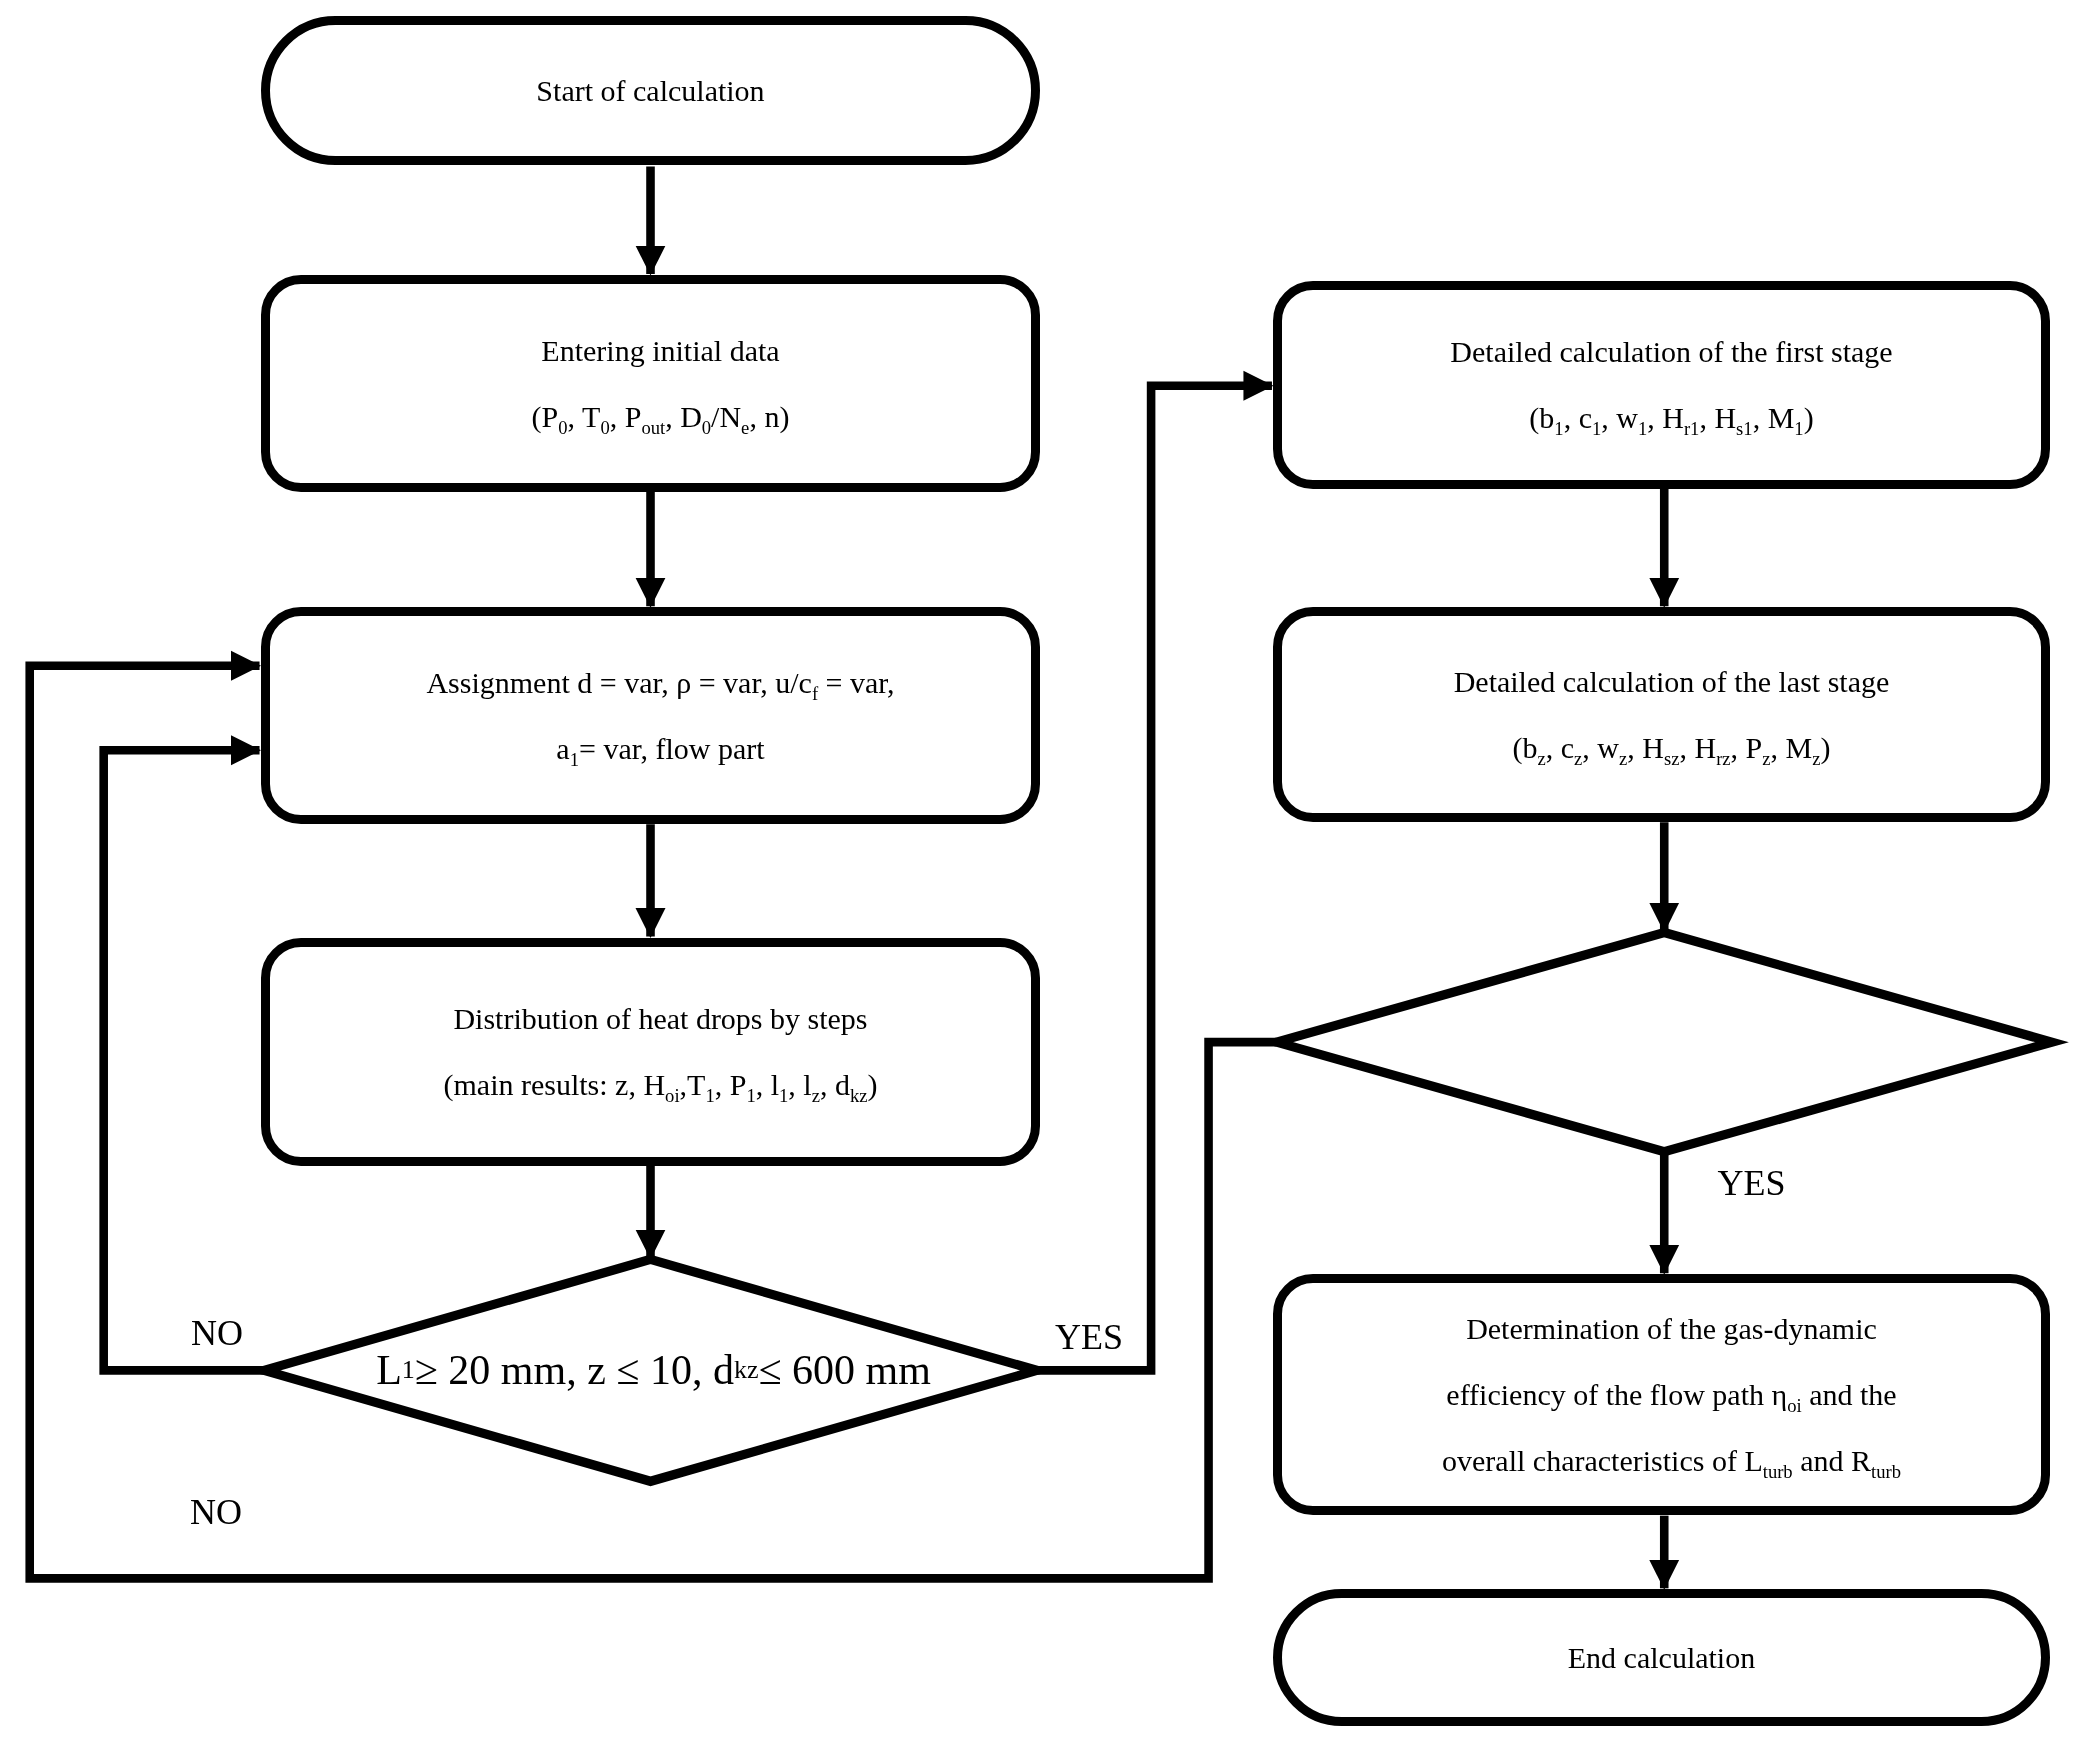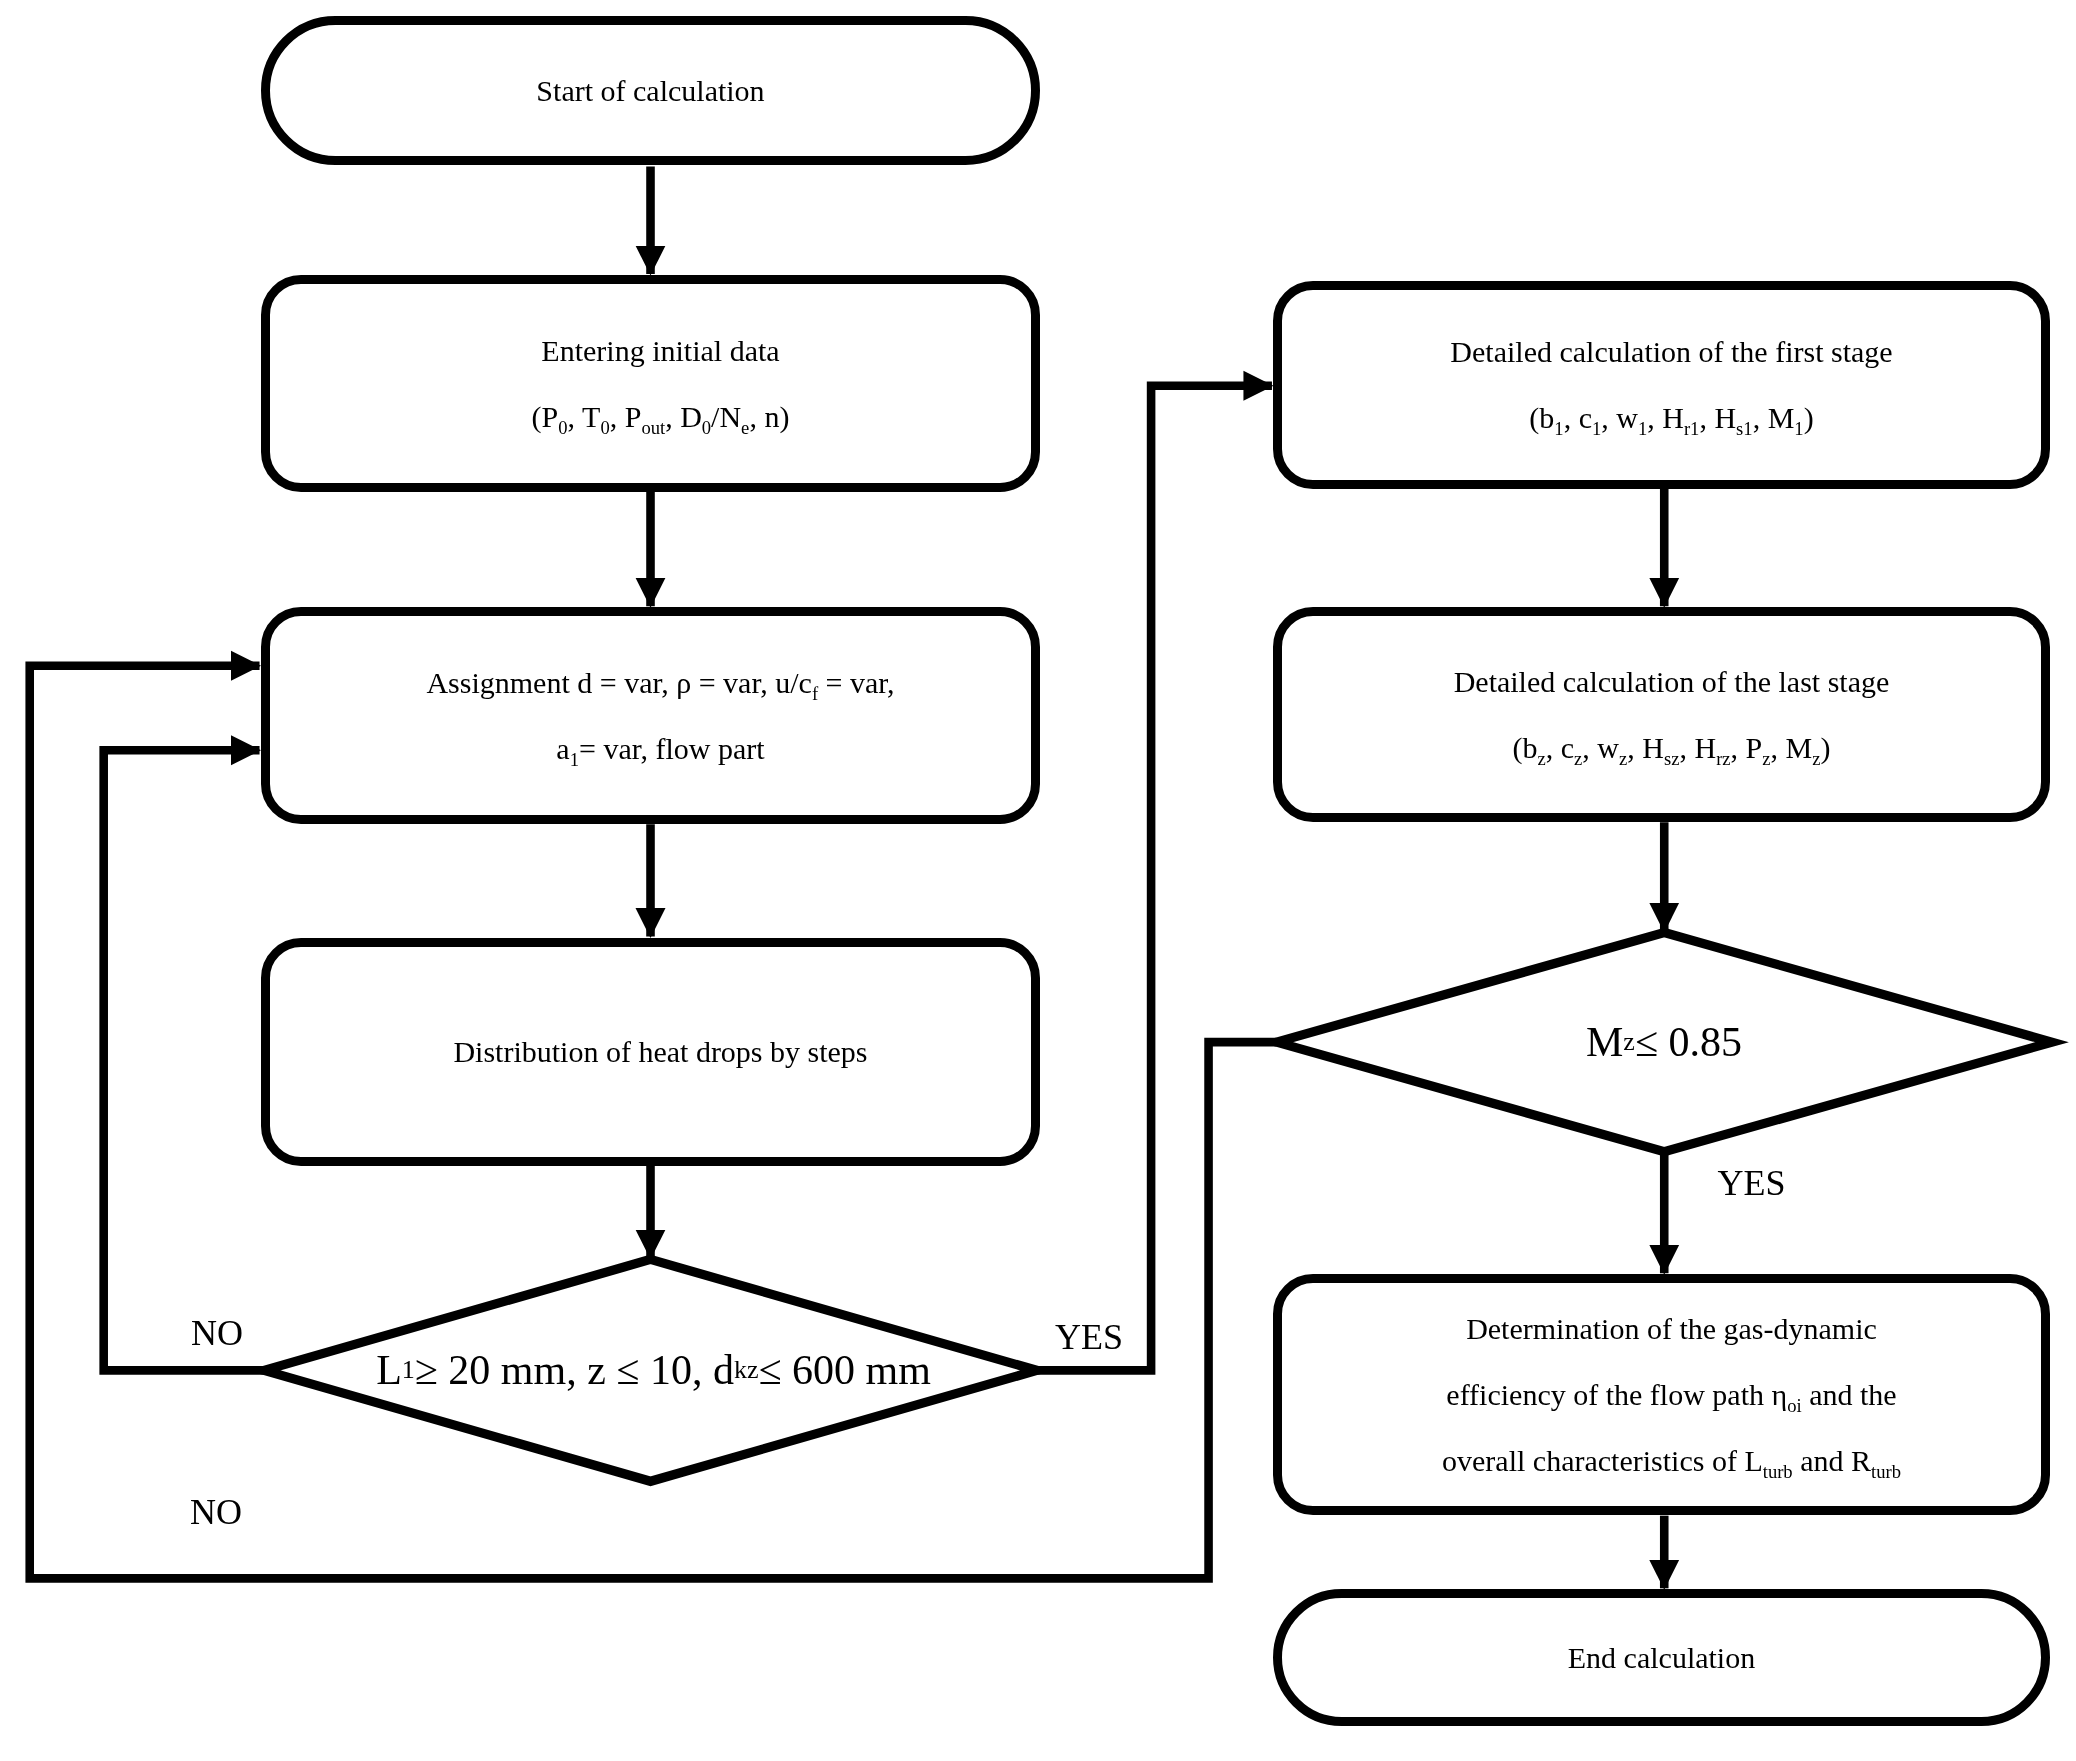--- a/index.html
+++ b/index.html
@@ -77,35 +77,35 @@
     <div>(P<sub>0</sub>, T<sub>0</sub>, P<sub>out</sub>, D<sub>0</sub>/N<sub>e</sub>, n)</div>
   </div>
 
   <div class="node rect" style="left:261px;top:607px;width:779px;height:217px;">
     <div>Assignment d = var, ρ = var, u/c<sub>f</sub> = var,</div>
     <div>a<sub>1</sub>= var, flow part</div>
   </div>
 
   <div class="node rect" style="left:261px;top:938px;width:779px;height:228px;">
     <div>Distribution of heat drops by steps</div>
+    <div>(main results: z, H<sub>oi</sub>,T<sub>1</sub>, P<sub>1</sub>, l<sub>1</sub>, l<sub>z</sub>, d<sub>kz</sub>)</div>
   </div>
 
   <div class="dlabel" style="left:287px;top:1327px;width:733px;height:86px;">L<sub>1</sub> ≥ 20 mm, z ≤ 10, d<sub>kz</sub> ≤ 600 mm</div>
 
   <div class="node rect" style="left:1273px;top:281px;width:777px;height:208px;">
     <div>Detailed calculation of the first stage</div>
     <div>(b<sub>1</sub>, c<sub>1</sub>, w<sub>1</sub>, H<sub>r1</sub>, H<sub>s1</sub>, M<sub>1</sub>)</div>
   </div>
 
   <div class="node rect" style="left:1273px;top:607px;width:777px;height:215px;">
     <div>Detailed calculation of the last stage</div>
     <div>(b<sub>z</sub>, c<sub>z</sub>, w<sub>z</sub>, H<sub>sz</sub>, H<sub>rz</sub>, P<sub>z</sub>, M<sub>z</sub>)</div>
   </div>
 
-  <div class="dlabel" style="left:1314px;top:999px;width:700px;height:86px;">M<sub>z</sub> ≤ 0.85</div>
 
   <div class="node rect" style="left:1273px;top:1274px;width:777px;height:241px;">
     <div>Determination of the gas-dynamic</div>
     <div>efficiency of the flow path η<sub>oi</sub> and the</div>
     <div>overall characteristics of L<sub>turb</sub> and R<sub>turb</sub></div>
   </div>
 
   <div class="node stadium-end" style="left:1273px;top:1589px;width:777px;height:137px;">
     <div>End calculation</div>
   </div>

